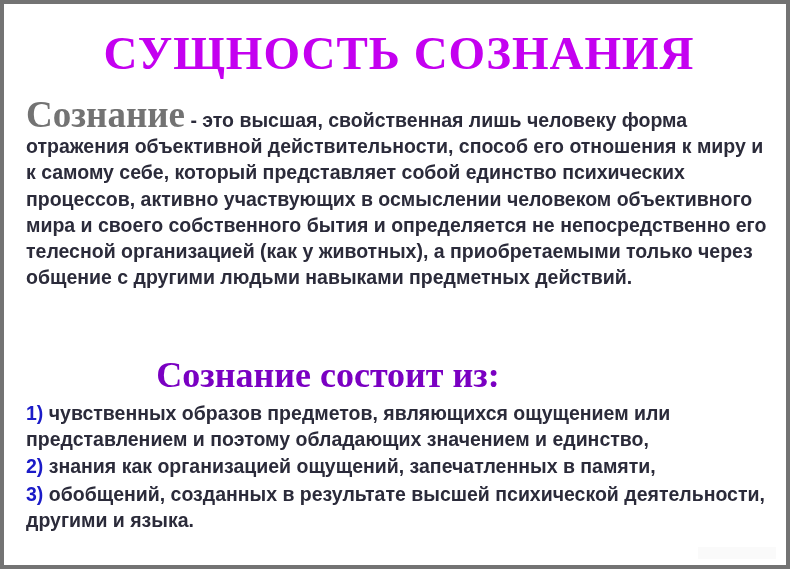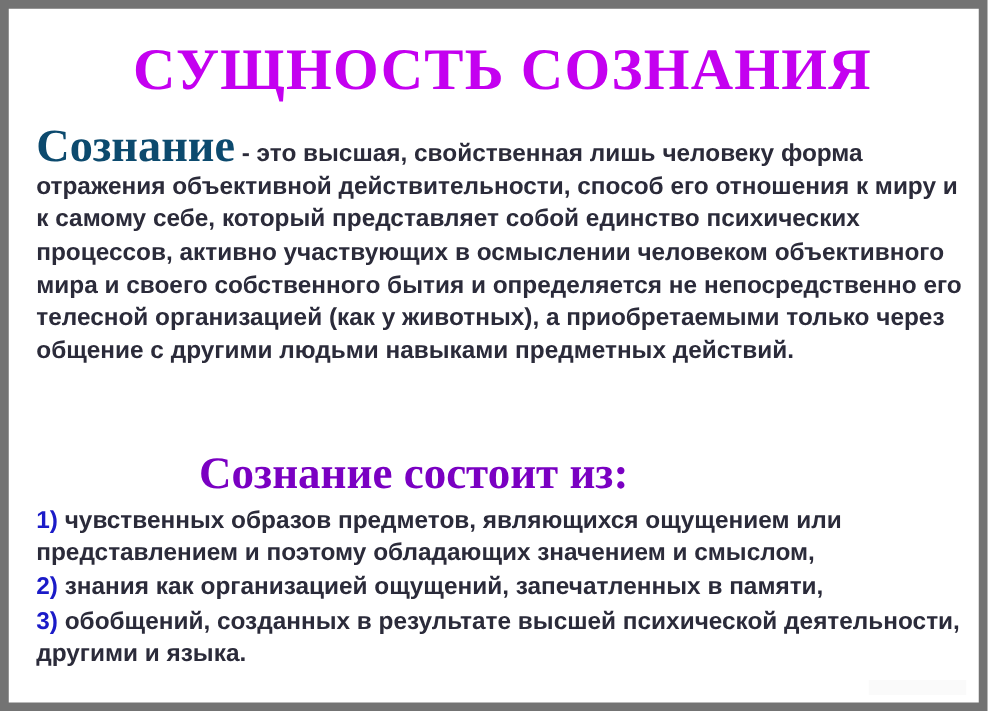--- a/index.html
+++ b/index.html
@@ -12,21 +12,21 @@
     background: #ffffff;
     font-family: "Liberation Sans", sans-serif;
     overflow: hidden;
   }
   .slide {
     position: relative;
     width: 790px;
     height: 569px;
     box-sizing: border-box;
     background: #ffffff;
-    border: 7px solid #737373;
+    border: 4px solid #737373;
     overflow: hidden;
     padding-left: 40px;
   }
   .title {
     position: absolute;
     top: 22px;
     left: 0;
     width: 790px;
     text-align: center;
     font-family: "Liberation Serif", serif;
@@ -39,21 +39,21 @@
   .body-block {
     position: absolute;
     top: 92px;
     left: 22px;
     width: 748px;
   }
   .lead-term {
     font-family: "Liberation Serif", serif;
     font-size: 37px;
     font-weight: 700;
-    color: #0c4a6e;
+    color: #737373;
     line-height: 1;
     vertical-align: baseline;
   }
   .para {
     font-size: 19.5px;
     font-weight: 700;
     color: #2b2b3a;
     line-height: 1.345;
     text-align: left;
     margin: 0;
@@ -106,20 +106,20 @@
 
   <div class="title">СУЩНОСТЬ СОЗНАНИЯ</div>
 
   <div class="body-block">
     <p class="para para-first"><span class="lead-term">Сознание</span><span> - это высшая, свойственная лишь человеку форма отражения объективной действительности, способ его отношения к миру и к самому себе, который представляет собой единство психических процессов, активно участвующих в осмыслении человеком объективного мира и своего собственного бытия и определяется не непосредственно его телесной организацией (как у животных), а приобретаемыми только через общение с другими людьми навыками предметных действий.</span></p>
   </div>
 
   <div class="subtitle">Сознание состоит из:</div>
 
   <div class="list">
-    <p class="list-item"><span class="marker">1)</span><span> чувственных образов предметов, являющихся ощущением или представлением и поэтому обладающих значением и смыслом,</span></p>
+    <p class="list-item"><span class="marker">1)</span><span> чувственных образов предметов, являющихся ощущением или представлением и поэтому обладающих значением и единство,</span></p>
     <p class="list-item"><span class="marker">2)</span><span> знания как организацией ощущений, запечатленных в памяти,</span></p>
     <p class="list-item"><span class="marker">3)</span><span> обобщений, созданных в результате высшей психической деятельности, другими и языка.</span></p>
   </div>
 
   <div class="corner-mark"></div>
 
 </div>
 
 </body></html>

